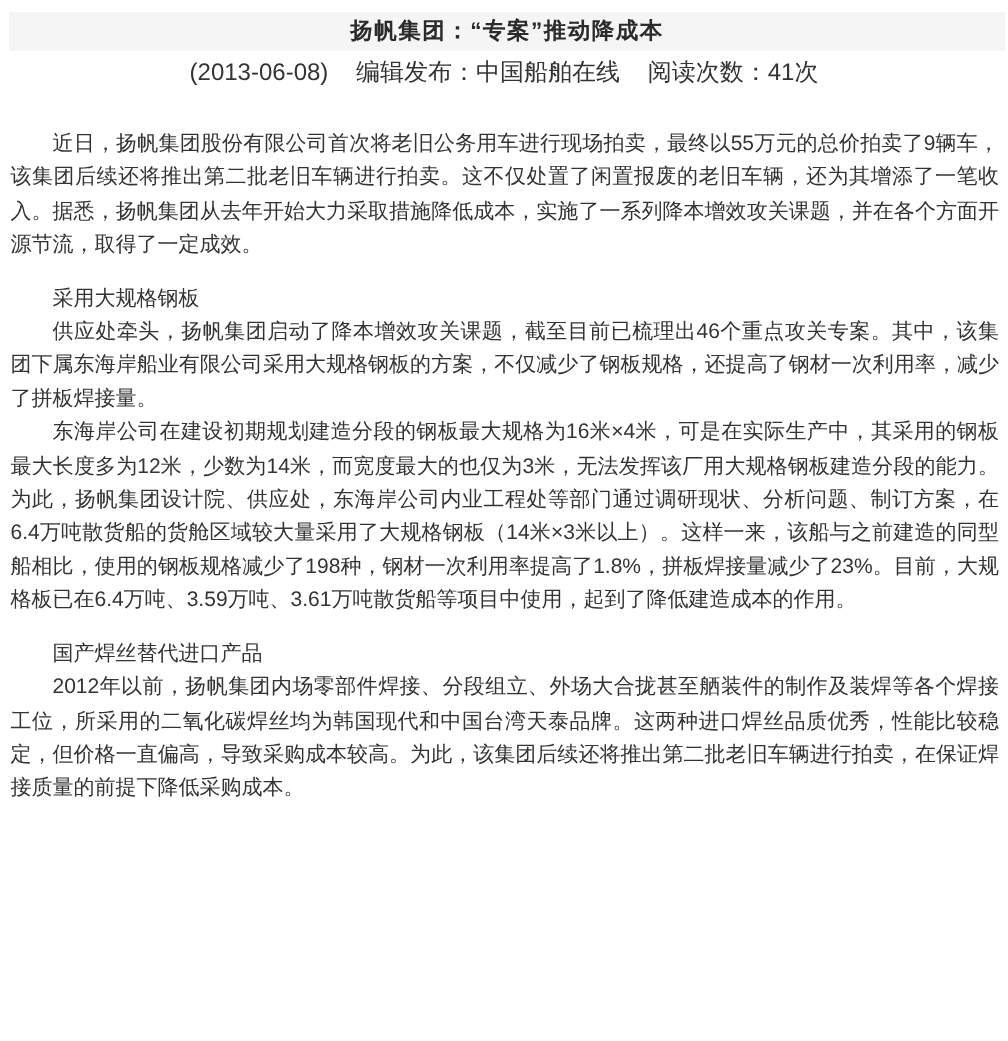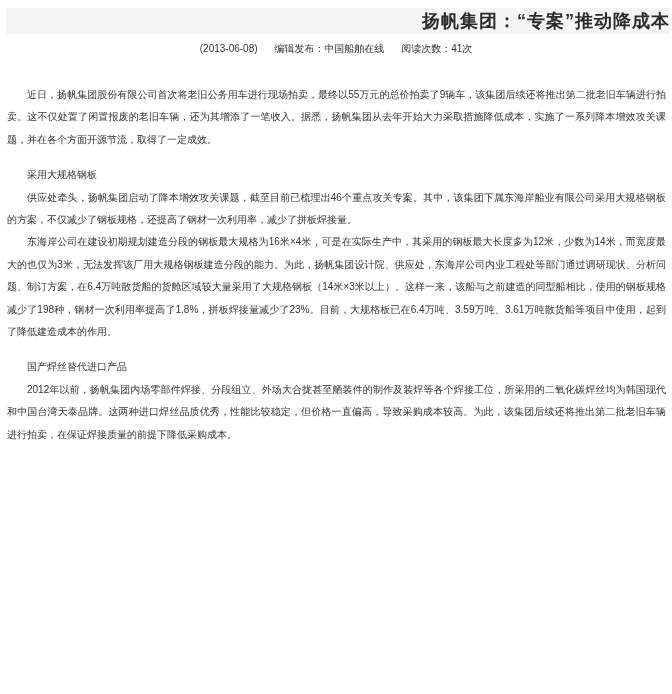--- a/index.html
+++ b/index.html
@@ -18,44 +18,44 @@
     width: 672px;
     height: 694px;
     background: #ffffff;
     box-sizing: border-box;
   }
   .title-bar {
     margin: 8px 2px 0 6px;
     height: 26px;
     line-height: 26px;
     background: #f5f5f5;
-    text-align: right;
-    font-size: 18px;
+    text-align: center;
+    font-size: 15px;
     font-weight: bold;
     color: #2b2b2b;
     letter-spacing: 1px;
   }
   .byline {
     margin-top: 7px;
     text-align: center;
-    font-size: 10px;
+    font-size: 16px;
     line-height: 16px;
     color: #333333;
     white-space: nowrap;
   }
   .byline span {
     display: inline-block;
   }
   .byline .seg + .seg {
     margin-left: 14px;
   }
   .content {
     margin-top: 27px;
     padding: 0 6px 0 7px;
-    font-size: 10px;
+    font-size: 14px;
     line-height: 22.4px;
     color: #333333;
     text-align: justify;
   }
   .content p {
     margin: 0;
     padding: 0;
     text-indent: 2em;
   }
   .content p.section-heading {

